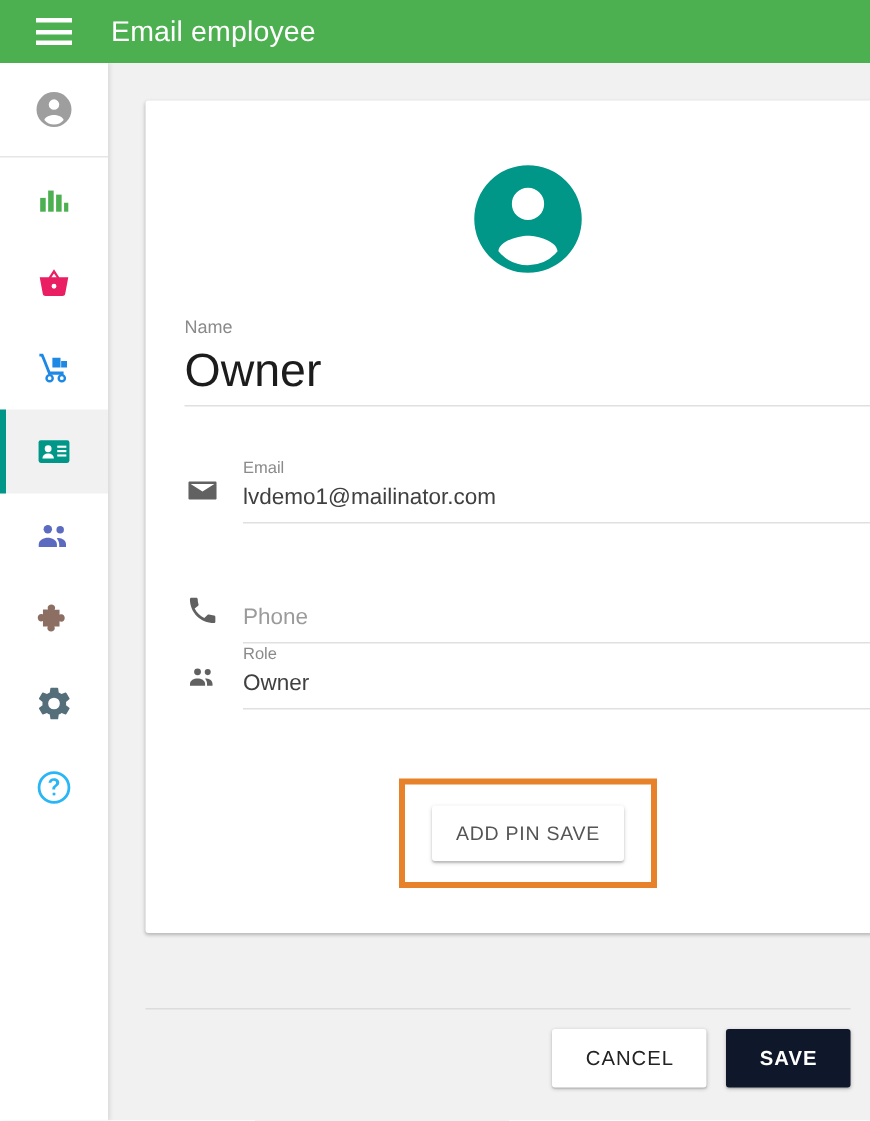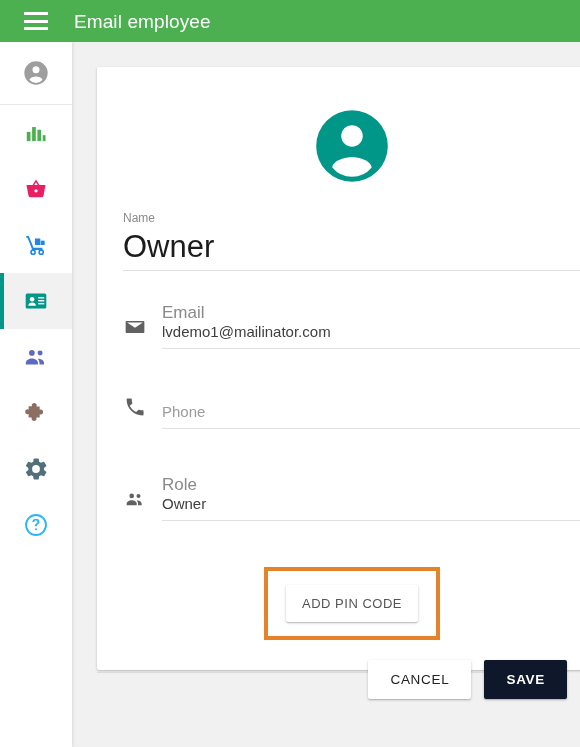--- a/index.html
+++ b/index.html
@@ -141,41 +141,41 @@
     align-items: center;
     justify-content: center;
   }
   .field-icon svg { width: 22px; height: 22px; display: block; }
   .field-body {
     flex: 1 1 auto;
     border-bottom: 1px solid #e0e0e0;
     padding-bottom: 5px;
   }
   .field-label {
-    font-size: 17px;
+    font-size: 11px;
     color: #8a8a8a;
     line-height: 15px;
     margin-bottom: 1px;
   }
   .field-value {
     font-size: 15px;
     color: #404040;
     line-height: 22px;
     min-height: 22px;
   }
   .field-value.placeholder { color: #9b9b9b; }
 
   
   .field-name { padding: 0 0 0 0; margin-bottom: 34px; }
   .field-name .field-body { border-bottom: 1px solid #e0e0e0; padding-bottom: 2px; }
   .field-name .field-label { font-size: 12px; color: #8a8a8a; margin-bottom: 0; }
   .field-name .field-value { font-size: 31px; line-height: 42px; color: #1c1c1c; font-weight: 400; }
 
   .field-email { margin-bottom: 46px; }
-  .field-phone { margin-bottom: 48px; }
+  .field-phone { }
   .field-role  { margin-bottom: 16px; }
 
   
   .pin-area {
     display: flex;
     justify-content: center;
     padding-top: 30px;
     padding-bottom: 30px;
   }
   .pin-highlight {
@@ -203,21 +203,21 @@
     position: absolute;
     left: 25px;
     top: 630px;
     width: 470px;
     height: 1px;
     background: #dcdcdc;
   }
   .actions {
     position: absolute;
     left: 25px;
-    top: 618px;
+    top: 644px;
     width: 470px;
     display: flex;
     justify-content: flex-end;
     align-items: center;
     gap: 13px;
   }
   .btn {
     border: none;
     border-radius: 2px;
     font-family: "Liberation Sans", sans-serif;
@@ -394,21 +394,21 @@
           <div class="field-body">
             <div class="field-label">Role</div>
             <div class="field-value">Owner</div>
           </div>
         </div>
 
       </div>
 
       <div class="pin-area">
         <div class="pin-highlight">
-          <button class="pin-btn">ADD PIN CODE</button>
+          <button class="pin-btn">ADD PIN SAVE</button>
         </div>
       </div>
 
     </div>
 
     <div class="footer-divider"></div>
 
     <div class="actions">
       <button class="btn btn-cancel">CANCEL</button>
       <button class="btn btn-save">SAVE</button>

